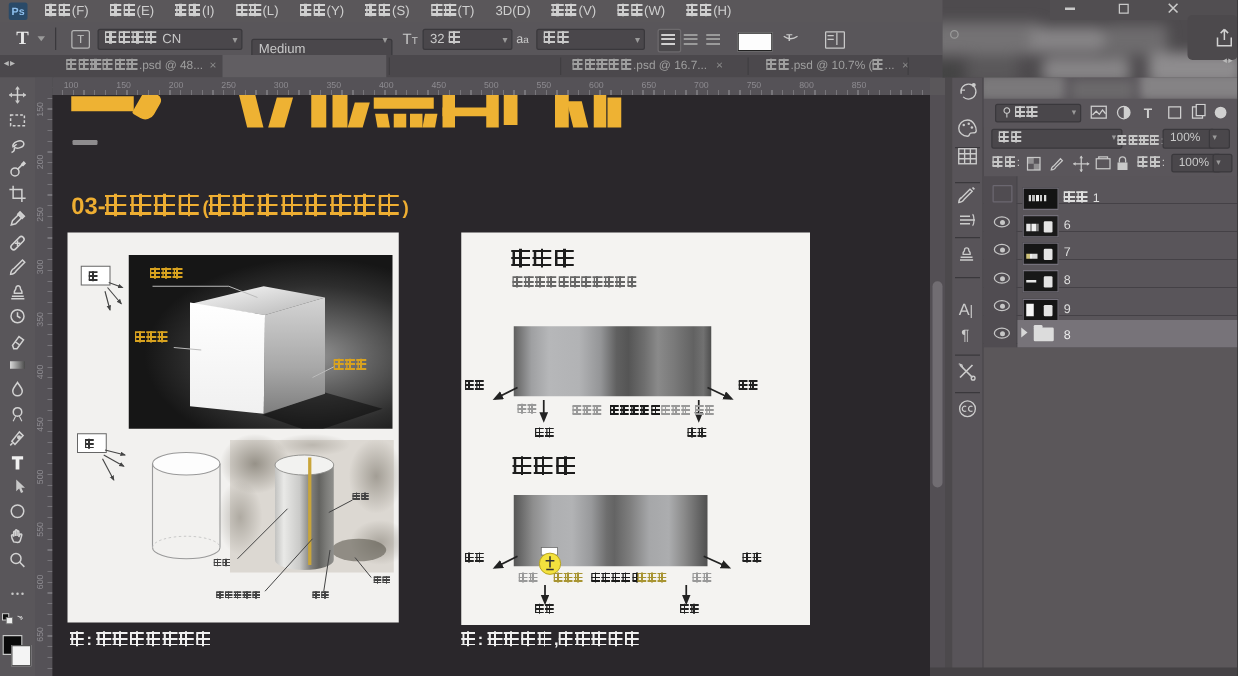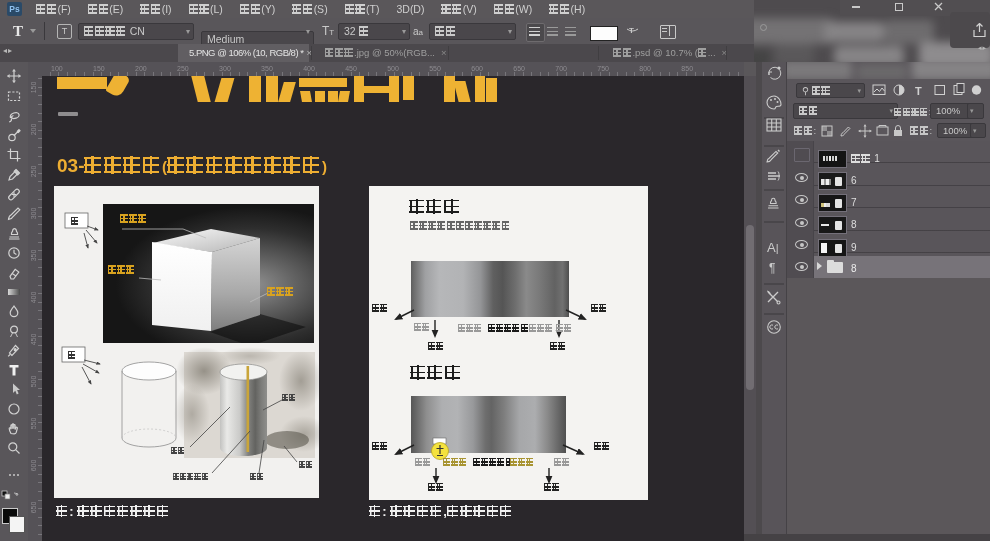--- a/index.html
+++ b/index.html
@@ -62,23 +62,23 @@
     </div>
 
 <div class="abs" style="left:660px;top:25px;width:14px;height:12px;border:1px solid #c9c9c9;border-radius:1px;">
 <div style="position:absolute;left:8px;top:0;width:1px;height:10px;background:#c9c9c9;"></div>
 <div style="position:absolute;left:1px;top:2px;width:5px;height:1px;background:#c9c9c9;"></div>
 <div style="position:absolute;left:1px;top:5px;width:5px;height:1px;background:#c9c9c9;"></div>
 </div>
 
 <div class="abs" style="left:0;top:44px;width:990px;height:18px;background:#4b484c;"></div>
 <div class="abs" style="left:3px;top:46px;color:#b8b8b8;font-size:8px;letter-spacing:1px;">◂▸</div>
+<div class="abs" style="left:53px;top:44px;color:#9f9f9f;font-size:9.5px;line-height:18px;white-space:nowrap;"><i class="g"></i><i class="g"></i><i class="g"></i><i class="g"></i><i class="g"></i><i class="g"></i>.psd @ 48...<span style="color:#8a8a8a;margin-left:5px;">×</span></div>
 <div class="abs" style="left:178px;top:44px;width:131px;height:18px;background:#615e62;"></div>
-<div class="abs" style="left:189px;top:44px;color:#e4e4e4;font-size:9.5px;line-height:18px;letter-spacing:-0.5px;white-space:nowrap;">5.PNG @ 106% (10, RGB/8) *<span style="color:#b5b5b5;margin-left:3px;letter-spacing:0;">×</span></div>
-<div class="abs" style="left:325px;top:44px;color:#9f9f9f;font-size:9.5px;line-height:18px;white-space:nowrap;"><i class="g"></i><i class="g"></i><i class="g"></i>.jpg @ 50%(RGB...<span style="color:#8a8a8a;margin-left:6px;">×</span></div>
+<div class="abs" style="left:458px;top:44px;color:#9f9f9f;font-size:9.5px;line-height:18px;white-space:nowrap;"><i class="g"></i><i class="g"></i><i class="g"></i><i class="g"></i><i class="g"></i>.psd @ 16.7...<span style="color:#8a8a8a;margin-left:7px;">×</span></div>
 <div class="abs" style="left:613px;top:44px;color:#9f9f9f;font-size:9.5px;line-height:18px;white-space:nowrap;"><i class="g"></i><i class="g"></i>.psd @ 10.7% (<i class="g"></i>...<span style="color:#8a8a8a;margin-left:6px;">×</span></div>
 <div class="abs" style="left:311px;top:46px;width:1px;height:14px;background:#403e41;"></div>
 <div class="abs" style="left:448px;top:46px;width:1px;height:14px;background:#403e41;"></div>
 <div class="abs" style="left:598px;top:46px;width:1px;height:14px;background:#403e41;"></div>
 <div class="abs" style="left:726px;top:46px;width:1px;height:14px;background:#403e41;"></div>
 
 <div class="abs" id="toolbar" style="left:0;top:62px;width:28px;height:479px;background:#59565a;border-right:1px solid #454247;">
 <svg width="28" height="479" viewBox="0 0 28 479" fill="none" stroke="#d2d2d2" stroke-width="1.2">
 
   <g transform="translate(7,7)">

